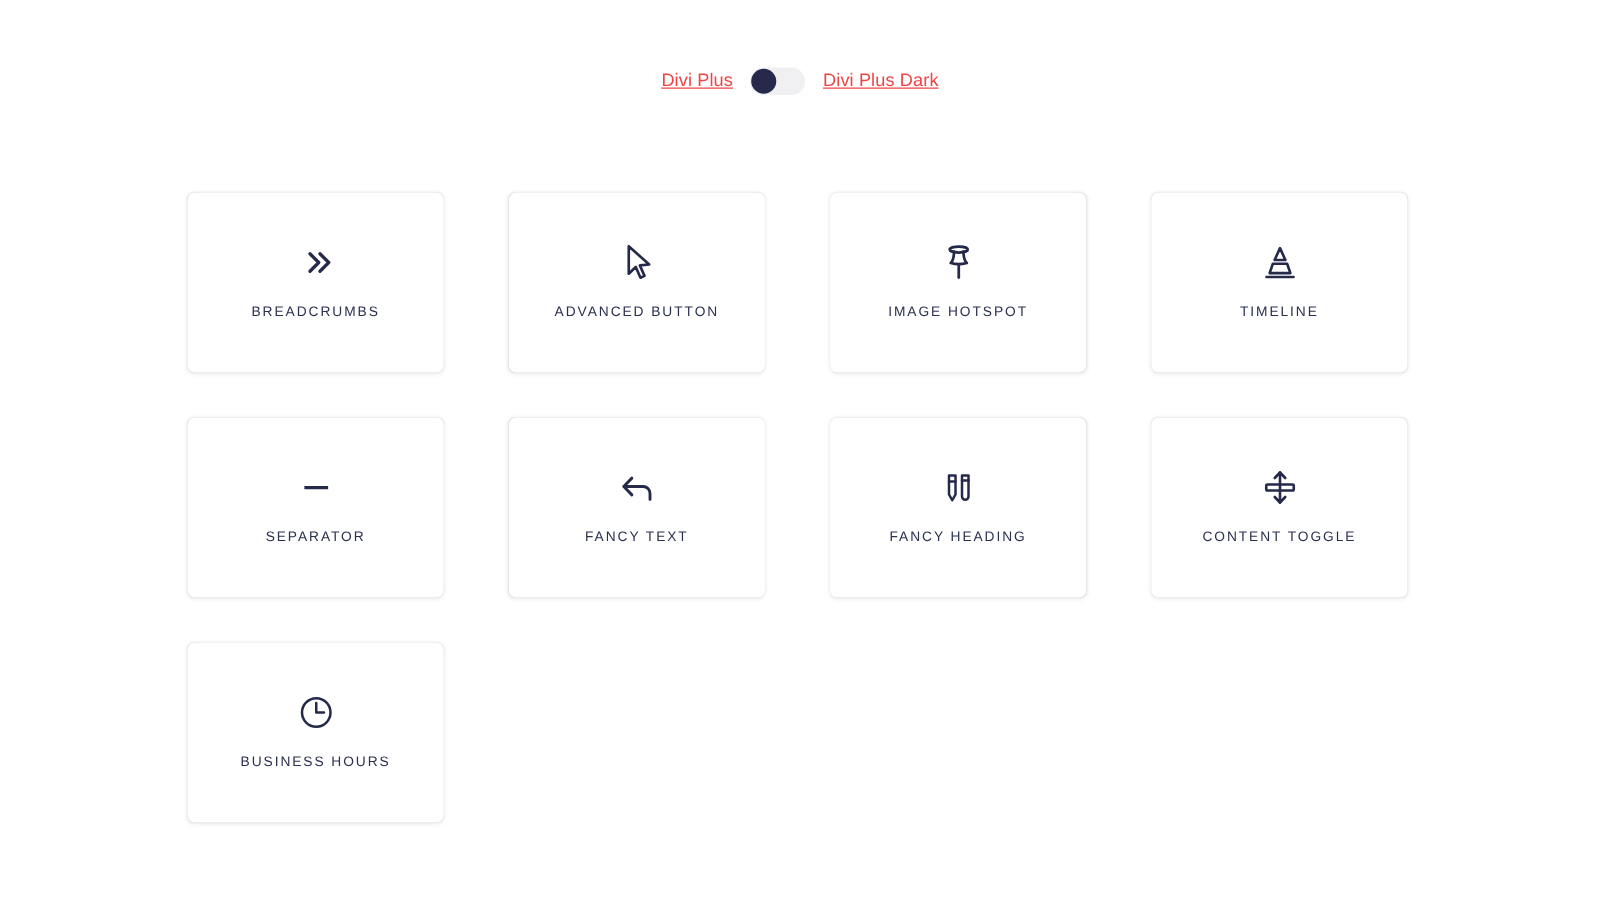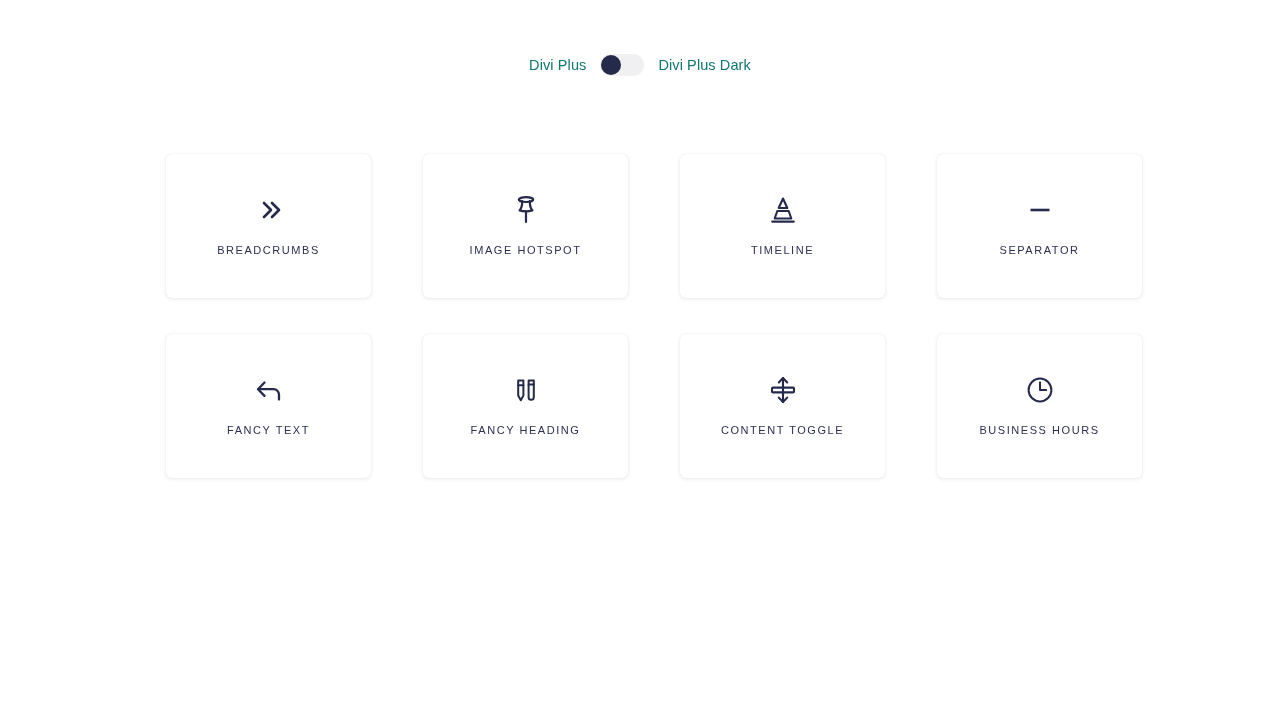--- a/index.html
+++ b/index.html
@@ -27,24 +27,25 @@
     width: 1280px;
     height: 30px;
     display: flex;
     align-items: center;
     justify-content: center;
     gap: 14px;
   }
 
   .toggle-label {
     font-size: 14.5px;
-    color: #0f766e;
+    color: #ef4444;
     letter-spacing: 0.1px;
     line-height: 1;
     white-space: nowrap;
+    text-decoration: underline;
   }
 
   .switch {
     position: relative;
     width: 44px;
     height: 22px;
     border-radius: 11px;
     background: #f0f0f2;
     flex: 0 0 auto;
     cursor: pointer;
@@ -57,21 +58,21 @@
     width: 20px;
     height: 20px;
     border-radius: 50%;
     background: #252a4a;
   }
 
   
   .grid {
     position: absolute;
     top: 154px;
-    left: 166px;
+    left: 150px;
     width: 978px;
     display: grid;
     grid-template-columns: repeat(4, 205px);
     grid-auto-rows: 144px;
     column-gap: 52px;
     row-gap: 36px;
   }
 
   .card {
     background: #ffffff;
@@ -127,20 +128,28 @@
     <div class="card">
       <div class="card-icon">
         <svg width="32" height="32" viewBox="0 0 32 32" fill="none" stroke="currentColor" stroke-width="2.6" stroke-linecap="round" stroke-linejoin="round">
           <polyline points="11,9 18,16 11,23"></polyline>
           <polyline points="19,9 26,16 19,23"></polyline>
         </svg>
       </div>
       <div class="card-label">Breadcrumbs</div>
     </div>
 
+    <div class="card">
+      <div class="card-icon">
+        <svg width="36" height="36" viewBox="0 0 36 36" fill="none" stroke="currentColor" stroke-width="2.1" stroke-linecap="round" stroke-linejoin="round">
+          <path d="M11 5 L11 27 L16.6 21.6 L20.4 30.2 L23.6 28.7 L19.9 20.3 L27.4 19.6 Z"></path>
+        </svg>
+      </div>
+      <div class="card-label">Advanced Button</div>
+    </div>
 
     <div class="card">
       <div class="card-icon">
         <svg width="34" height="34" viewBox="0 0 34 34" fill="none" stroke="currentColor" stroke-width="2.2" stroke-linecap="round" stroke-linejoin="round">
           <ellipse cx="17" cy="6.6" rx="7.2" ry="2.4"></ellipse>
           <path d="M13.2 8.2 C13.2 13 12 16 10.6 17.4 C15 18.7 19 18.7 23.4 17.4 C22 16 20.8 13 20.8 8.2"></path>
           <line x1="17" y1="18.4" x2="17" y2="29"></line>
         </svg>
       </div>
       <div class="card-label">Image Hotspot</div>

